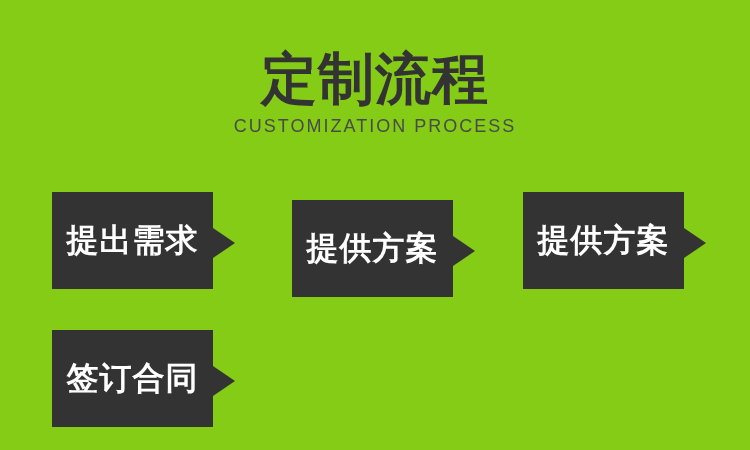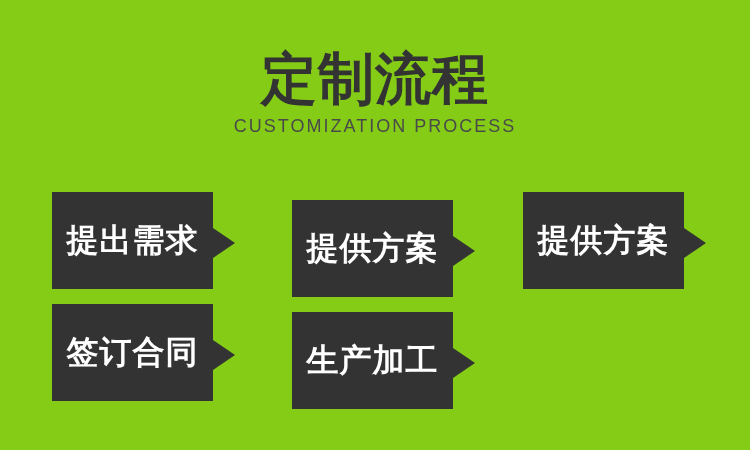--- a/index.html
+++ b/index.html
@@ -60,21 +60,21 @@
     top: 50%;
     margin-top: -13px;
     width: 0;
     height: 0;
     border-top: 15px solid transparent;
     border-bottom: 15px solid transparent;
     border-left: 22px solid #333333;
   }
   
   .r1 { top: 192px; }
-  .r2 { top: 304px; }
+  .r2 { top: 330px; }
   .c1 { left: 52px; }
   .c2 { left: 292px; margin-top: 8px; }
   .c3 { left: 523px; }
 </style>
 </head>
 <body>
 
 <div class="canvas">
 
   <div class="header">
@@ -95,19 +95,15 @@
   <div class="step r1 c3">
     <span class="step-label">提供方案</span>
     <span class="arrow"></span>
   </div>
 
   <div class="step r2 c1">
     <span class="step-label">签订合同</span>
     <span class="arrow"></span>
   </div>
 
-  <div class="step r2 c2">
-    <span class="step-label">生产加工</span>
-    <span class="arrow"></span>
-  </div>
 
 
 </div>
 
 </body></html>

